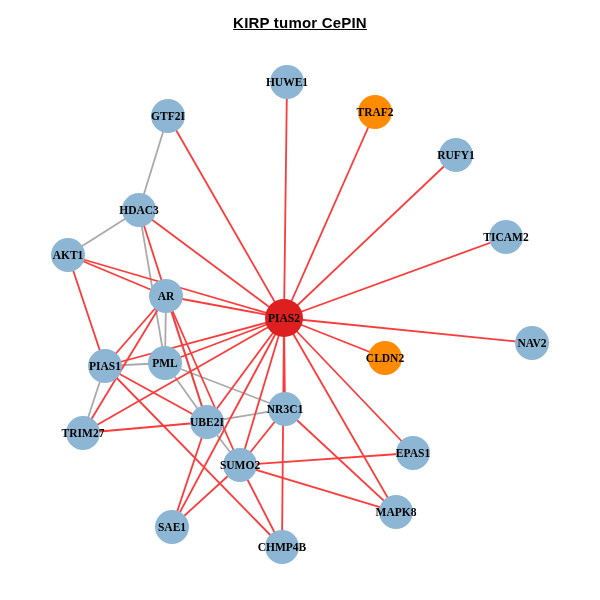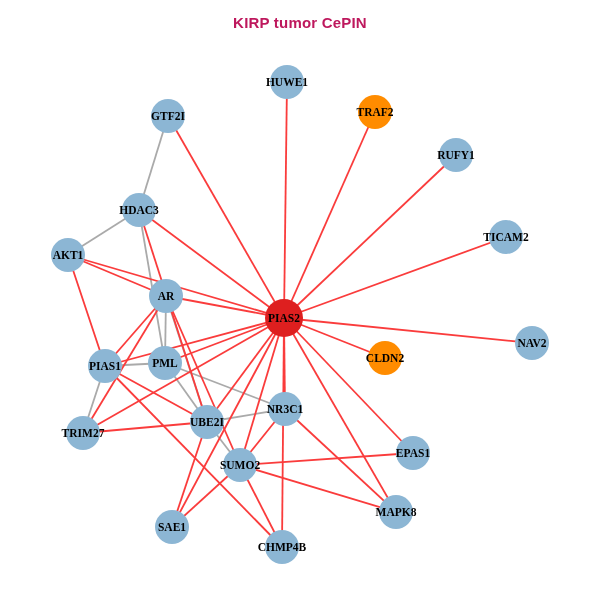--- a/index.html
+++ b/index.html
@@ -34,21 +34,21 @@
     font-weight: bold;
     font-size: 11.5px;
     fill: #000000;
     pointer-events: none;
   }
 </style>
 </head>
 <body>
 
 <div class="canvas-wrap">
-  <div class="chart-title" style="color: #be185d;">KIRP tumor CePIN</div>
+  <div class="chart-title" style="color: #000000; text-decoration: underline;">KIRP tumor CePIN</div>
   <svg id="net-svg" width="600" height="600" viewBox="0 0 600 600">
       <line x1="168" y1="116" x2="139" y2="210" stroke="#AAAAAA" stroke-width="1.8"></line>
       <line x1="139" y1="210" x2="68" y2="255" stroke="#AAAAAA" stroke-width="1.8"></line>
       <line x1="139" y1="210" x2="165" y2="363" stroke="#AAAAAA" stroke-width="1.8"></line>
       <line x1="166" y1="296" x2="165" y2="363" stroke="#AAAAAA" stroke-width="1.8"></line>
       <line x1="166" y1="296" x2="207" y2="422" stroke="#AAAAAA" stroke-width="1.8"></line>
       <line x1="105" y1="366" x2="165" y2="363" stroke="#AAAAAA" stroke-width="1.8"></line>
       <line x1="105" y1="366" x2="83" y2="433" stroke="#AAAAAA" stroke-width="1.8"></line>
       <line x1="165" y1="363" x2="207" y2="422" stroke="#AAAAAA" stroke-width="1.8"></line>
       <line x1="165" y1="363" x2="285" y2="409" stroke="#AAAAAA" stroke-width="1.8"></line>

